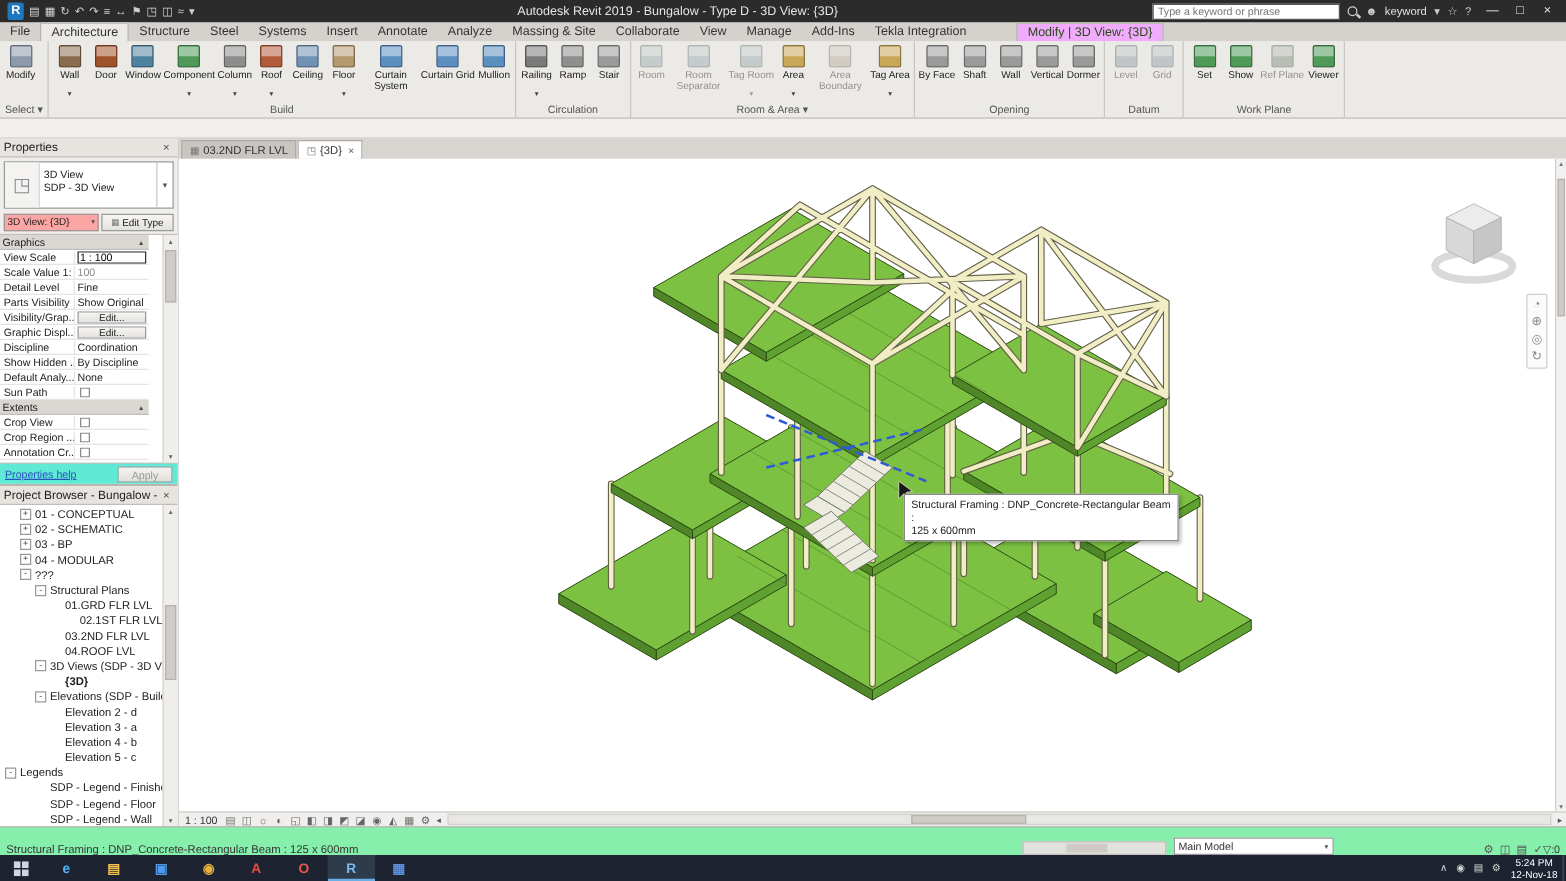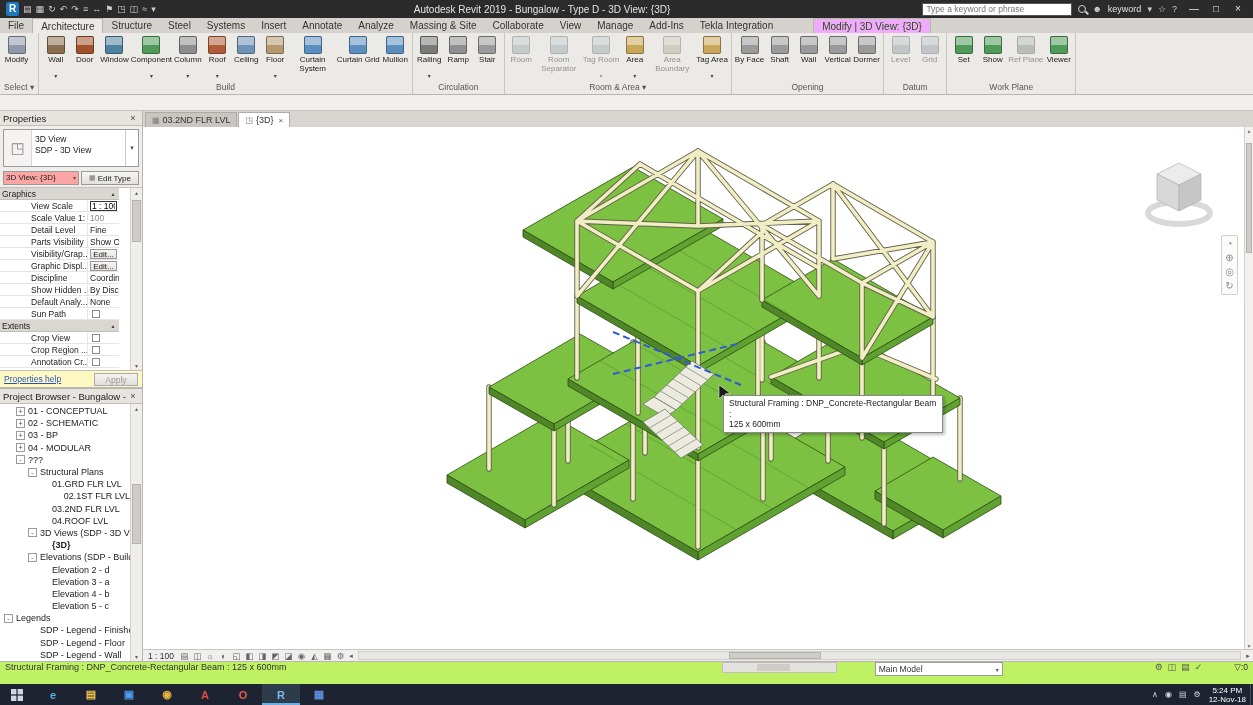--- a/index.html
+++ b/index.html
@@ -53,34 +53,34 @@
   .typebox .tb-ico { width:28px; display:flex; align-items:center; justify-content:center; font-size:15px; color:#8a8a8a; background:#f4f3f1; border-right:1px solid #d8d8d8; }
   .typebox .tb-txt { flex:1; padding:4px 3px; font-size:8.5px; color:#222; line-height:11px; overflow:hidden; white-space:nowrap; }
   .typebox .tb-dd { width:13px; border-left:1px solid #c8c8c8; display:flex; align-items:center; justify-content:center; font-size:7px; color:#555; }
   .filterrow { height:18px; display:flex; align-items:center; gap:2px; padding:0 3px; }
   .filtersel { width:76px; height:14px; background:#fca5a5; border:1px solid #9a9a9a; font-size:8px; line-height:12px; padding:0 2px; color:#222; display:flex; }
   .filtersel .fs-t { flex:1; overflow:hidden; white-space:nowrap; }
   .edittype { flex:1; height:14px; border:1px solid #9a9a9a; background:linear-gradient(#f7f6f4,#e3e1dd); font-size:8px; display:flex; align-items:center; justify-content:center; gap:2px; color:#222; }
   .ptable { flex:1; position:relative; background:#fff; border-top:1px solid #c2bfbb; overflow:hidden; }
   .prows { position:absolute; left:0; top:0; right:23px; }
   .prow { display:flex; height:12px; border-bottom:1px solid #e6e4e0; font-size:8.5px; align-items:center; background:#fff; }
-  .prow .pl { width:60px; padding-left:3px; border-right:1px solid #e6e4e0; color:#222; white-space:nowrap; overflow:hidden;margin-left:28px; }
+  .prow .pl { width:60px; padding-left:3px; border-right:1px solid #e6e4e0; color:#222; white-space:nowrap; overflow:hidden; }
   .prow .pv { flex:1; padding:0 2px; color:#222; white-space:nowrap; overflow:hidden; display:flex; align-items:center; }
   .prow.section { background:#dad7d2; border-bottom:1px solid #c2bfbb; color:#222; }
   .prow.section .ps { flex:1; padding-left:2px; font-size:8.5px; }
   .prow.section .pa { width:12px; text-align:center; font-size:6px; color:#444; }
   .pv input { width:100%; height:10px; border:1px solid #333; font-size:8.5px; padding:0 1px; font-family:"Liberation Sans",sans-serif; }
   .pv .dim { color:#8a8a8a; }
   .pv .pbtn { width:56px; height:10px; border:1px solid #9a9a9a; background:linear-gradient(#f7f6f4,#e3e1dd); font-size:8px; text-align:center; line-height:9px; margin:0 auto; }
   .pv .pchk { width:8px; height:8px; border:1px solid #8a8a8a; background:#fff; margin-left:2px; }
   .pscroll { position:absolute; right:0; top:0; bottom:0; width:12px; background:#f0eeeb; border-left:1px solid #d5d2ce; font-size:6px; color:#666; text-align:center; }
   .pscroll .sth { position:absolute; left:1px; right:1px; top:12px; height:42px; background:#cfccc7; border:1px solid #b5b2ad; }
   .pscroll .su { position:absolute; top:1px; left:0; right:0; }
   .pscroll .sd { position:absolute; bottom:1px; left:0; right:0; }
-  .pfoot { height:17px; display:flex; align-items:center; padding:0 4px; background:#fef9c3; border-top:1px solid #c2bfbb; }
+  .pfoot { height:17px; display:flex; align-items:center; padding:0 4px; background:#5eead4; border-top:1px solid #c2bfbb; }
   .phelp { font-size:8.5px; color:#2a52be; text-decoration:underline; flex:1; }
   .papply { width:44px; height:13px; border:1px solid #aaa; background:linear-gradient(#f5f4f2,#e1dfdb); color:#999; font-size:8.5px; text-align:center; line-height:12px; }
 
   
   .browser { flex:1; display:flex; flex-direction:column; background:#fff; }
   .tree { flex:1; position:relative; overflow:hidden; }
   .trows { position:absolute; left:0; top:1px; right:12px; }
   .trow { height:12.2px; display:flex; align-items:center; font-size:9px; color:#222; white-space:nowrap; }
   .texp { width:9px; height:9px; border:1px solid #9a9a9a; background:#fff; font-size:7px; line-height:7px; text-align:center; color:#444; margin-right:3px; flex:none; }
   .texp.none { border:none; background:transparent; }
@@ -123,21 +123,21 @@
 
   .bottomrow { height:12px; background:#f0efed; border-top:1px solid #c8c5c1; display:flex; align-items:center; font-size:8.5px; color:#333; }
   .vc-scale { padding:0 5px; white-space:nowrap; }
   .vc-icons { display:flex; gap:2px; align-items:center; }
   .vc-icons span { font-size:8.5px; color:#666; width:11px; text-align:center; }
   .hs-btn { width:10px; text-align:center; font-size:7px; color:#555; }
   .hs-track { flex:1; height:9px; background:#e8e7e4; border:1px solid #d2d0cc; position:relative; margin:0 2px; }
   .hs-thumb { position:absolute; left:42%; width:92px; top:0; bottom:0; background:#cfcdc8; border:1px solid #b5b2ad; }
 
   
-  .statusbar { position:absolute; left:0; top:661px; width:1253px; height:23px; background:#bef264; border-top:1px solid #b9b6b2; display:flex; align-items:flex-start; font-size:9px; color:#333; padding:0 5px;gap:32px; }
+  .statusbar { position:absolute; left:0; top:661px; width:1253px; height:23px; background:#86efac; border-top:1px solid #b9b6b2; display:flex; align-items:flex-end; font-size:9px; color:#333; padding:0 5px; }
   .sb-msg { flex:1; white-space:nowrap; overflow:hidden; }
   .sb-stub { width:115px; height:11px; background:#e4e2de; border:1px solid #c2bfbb; margin-right:6px; position:relative; }
   .sb-stub::after { content:""; position:absolute; left:30%; width:30%; top:1px; bottom:1px; background:#cfccc7; }
   .sb-sel { width:128px; height:14px; background:#fff; border:1px solid #9a9a9a; font-size:8.5px; display:flex; align-items:center; padding:0 3px; margin-right:120px; }
   .sb-sel .t { flex:1; }
   .sb-sel .a { font-size:6px; color:#555; }
   .sb-icons { display:flex; align-items:center; gap:5px; color:#555; font-size:9px; }
   .sb-filter { font-size:8.5px; color:#333; }
 
   

